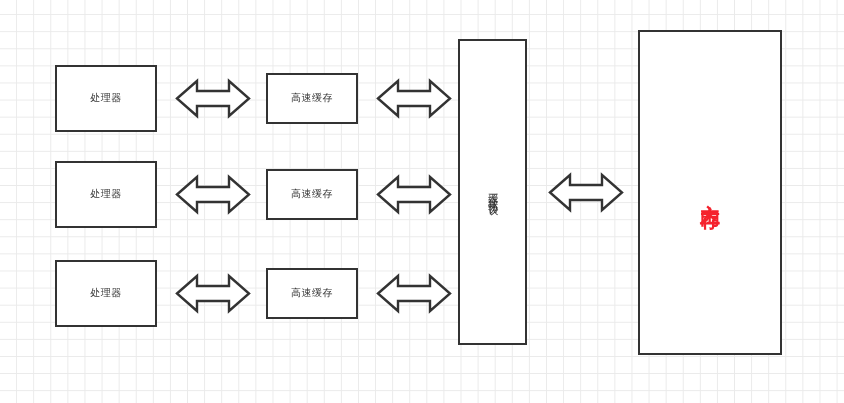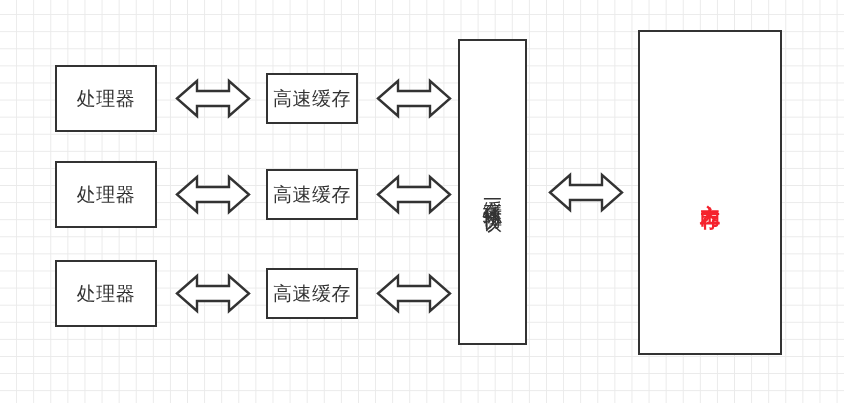--- a/index.html
+++ b/index.html
@@ -30,21 +30,21 @@
     box-sizing: border-box;
     border: 2px solid #333333;
     background: #ffffff;
     display: flex;
     align-items: center;
     justify-content: center;
     color: #333333;
   }
 
   .node-label {
-    font-size: 19px;
+    font-size: 10px;
     line-height: 1.25;
     letter-spacing: 0.5px;
     white-space: nowrap;
   }
 
   
   .node-vertical .node-label {
     writing-mode: vertical-rl;
     text-orientation: upright;
     letter-spacing: 2px;

